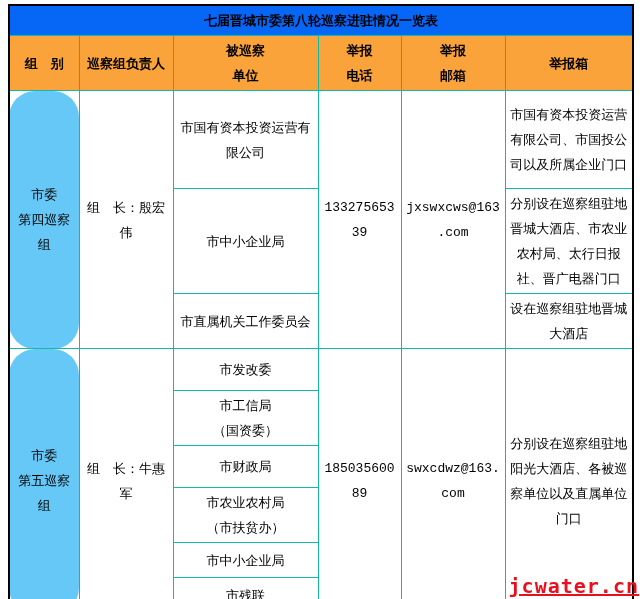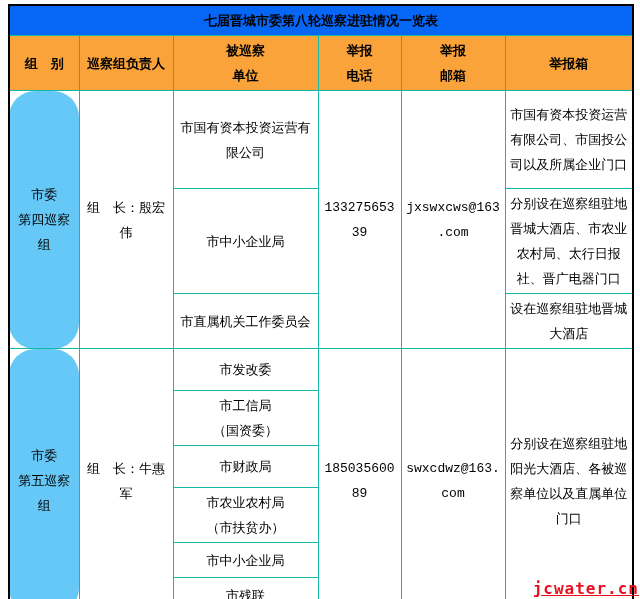--- a/index.html
+++ b/index.html
@@ -38,21 +38,21 @@
   td.unit-cell{white-space:pre-line;margin-left:9px;}
   td.unit-left{text-align:left;padding:2px 7px;}
   td.phone-cell,td.email-cell{
     font-family:Liberation Mono, monospace;
     font-size:12px;padding:0;word-break:break-all;
   }
   td.box-cell{text-align:left;padding:2px 6px;line-height:24.5px;}
   #watermark{
     position:absolute;right:1px;bottom:1px;
     font-family:"DejaVu Sans Mono","Liberation Mono",monospace;
-    font-weight:bold;font-size:16px;letter-spacing:1px;
+    font-weight:bold;font-size:20px;letter-spacing:1px;
     color:var(--watermark,#e8101e);text-decoration:underline;
   }
 </style>
 </head>
 <body>
 
 <div id="stage">
   <table class="insp">
     <colgroup>
       <col style="width:70px">

